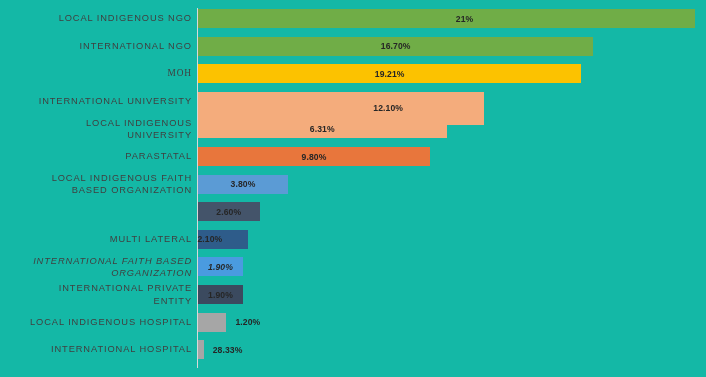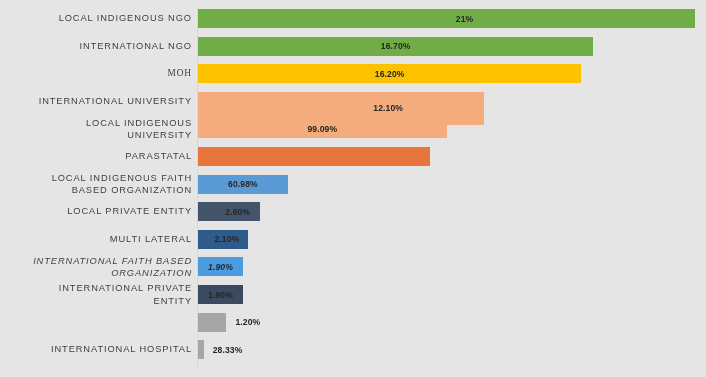--- a/index.html
+++ b/index.html
@@ -10,21 +10,21 @@
   body {
     width: 706px;
     height: 377px;
     font-family: "Liberation Sans", sans-serif;
     overflow: hidden;
   }
   #chart-root {
     position: relative;
     width: 706px;
     height: 377px;
-    background: #e5e5e5;
+    background: #14b8a6;
   }
   
   #axis-line {
     position: absolute;
     left: 197px;
     top: 8px;
     width: 1px;
     height: 360px;
     background: #d9d9d9;
   }
@@ -105,82 +105,83 @@
         <div class="bar-track" style="width: 395.289px;">
           <div class="bar" style="width: 100%; background: rgb(112, 173, 71);"></div>
         </div>
         <div class="bar-value inside" style="left: 198px; width: 395.289px;">16.70%</div>
       </div>
       <div class="row" style="top: 64.2px; height: 19px;">
         <div class="cat-label" style="top: 3.3px; font-family: Liberation Serif, serif;">MOH</div>
         <div class="bar-track" style="width: 383.454px;">
           <div class="bar" style="width: 100%; background: rgb(252, 194, 0);"></div>
         </div>
-        <div class="bar-value inside" style="left: 198px; width: 383.454px;">16.20%</div>
+        <div class="bar-value inside" style="left: 198px; width: 383.454px;">19.21%</div>
       </div>
       <div class="row" style="top: 91.8px; height: 33px;">
         <div class="cat-label" style="top: 3.3px;">INTERNATIONAL UNIVERSITY</div>
         <div class="bar-track" style="width: 286.407px;">
           <div class="bar" style="width: 100%; background: rgb(244, 172, 124);"></div>
         </div>
         <div class="bar-value inside" style="left: 198px; width: 286.407px; padding-left: 47px;">12.10%</div>
       </div>
       <div class="row" style="top: 119.4px; height: 19px;">
         <div class="cat-label" style="top: -2.9px;">LOCAL INDIGENOUS
 UNIVERSITY</div>
         <div class="bar-track" style="width: 248.535px;">
           <div class="bar" style="width: 100%; background: rgb(244, 172, 124);"></div>
         </div>
-        <div class="bar-value inside" style="left: 198px; width: 248.535px;">99.09%</div>
+        <div class="bar-value inside" style="left: 198px; width: 248.535px;">6.31%</div>
       </div>
       <div class="row" style="top: 147px; height: 19px;">
         <div class="cat-label" style="top: 3.3px;">PARASTATAL</div>
         <div class="bar-track" style="width: 231.966px;">
           <div class="bar" style="width: 100%; background: rgb(232, 118, 60);"></div>
         </div>
+        <div class="bar-value inside" style="left: 198px; width: 231.966px;">9.80%</div>
       </div>
       <div class="row" style="top: 174.6px; height: 19px;">
         <div class="cat-label" style="top: -2.9px;">LOCAL INDIGENOUS FAITH
 BASED ORGANIZATION</div>
         <div class="bar-track" style="width: 89.946px;">
           <div class="bar" style="width: 100%; background: rgb(91, 155, 213);"></div>
         </div>
-        <div class="bar-value inside" style="left: 198px; width: 89.946px;">60.98%</div>
+        <div class="bar-value inside" style="left: 198px; width: 89.946px;">3.80%</div>
       </div>
       <div class="row" style="top: 202.2px; height: 19px;">
-        <div class="cat-label" style="top: 3.3px;">LOCAL PRIVATE ENTITY</div>
         <div class="bar-track" style="width: 61.542px;">
           <div class="bar" style="width: 100%; background: rgb(68, 84, 106);"></div>
         </div>
-        <div class="bar-value inside" style="left: 198px; width: 61.542px; margin-left: 9px;">2.60%</div>
+        <div class="bar-value inside" style="left: 198px; width: 61.542px;">2.60%</div>
       </div>
       <div class="row" style="top: 229.8px; height: 19px;">
         <div class="cat-label" style="top: 3.3px;">MULTI LATERAL</div>
         <div class="bar-track" style="width: 49.707px;">
           <div class="bar" style="width: 100%; background: rgb(46, 92, 138);"></div>
         </div>
-        <div class="bar-value inside" style="left: 202px; width: 49.707px;">2.10%</div>
+        <div class="bar-value inside" style="left: 185px; width: 49.707px;">2.10%</div>
       </div>
       <div class="row" style="top: 257.4px; height: 19px; font-style: italic;">
         <div class="cat-label" style="top: -2.9px;">INTERNATIONAL FAITH BASED
 ORGANIZATION</div>
         <div class="bar-track" style="width: 44.973px;">
           <div class="bar" style="width: 100%; background: rgb(74, 155, 224);"></div>
         </div>
         <div class="bar-value inside" style="left: 198px; width: 44.973px;">1.90%</div>
       </div>
       <div class="row" style="top: 285px; height: 19px;">
         <div class="cat-label" style="top: -2.9px;">INTERNATIONAL PRIVATE
 ENTITY</div>
         <div class="bar-track" style="width: 44.973px;">
           <div class="bar" style="width: 100%; background: rgb(59, 74, 95);"></div>
         </div>
         <div class="bar-value inside" style="left: 198px; width: 44.973px;">1.90%</div>
       </div>
       <div class="row" style="top: 312.6px; height: 19px;">
+        <div class="cat-label" style="top: 3.3px;">LOCAL INDIGENOUS HOSPITAL</div>
         <div class="bar-track" style="width: 28.404px;">
           <div class="bar" style="width: 100%; background: rgb(166, 166, 166);"></div>
         </div>
         <div class="bar-value outside" style="left: 235.404px;">1.20%</div>
       </div>
       <div class="row" style="top: 340.2px; height: 19px;">
         <div class="cat-label" style="top: 3.3px;">INTERNATIONAL HOSPITAL</div>
         <div class="bar-track" style="width: 5.6808px;">
           <div class="bar" style="width: 100%; background: rgb(166, 166, 166);"></div>
         </div>

